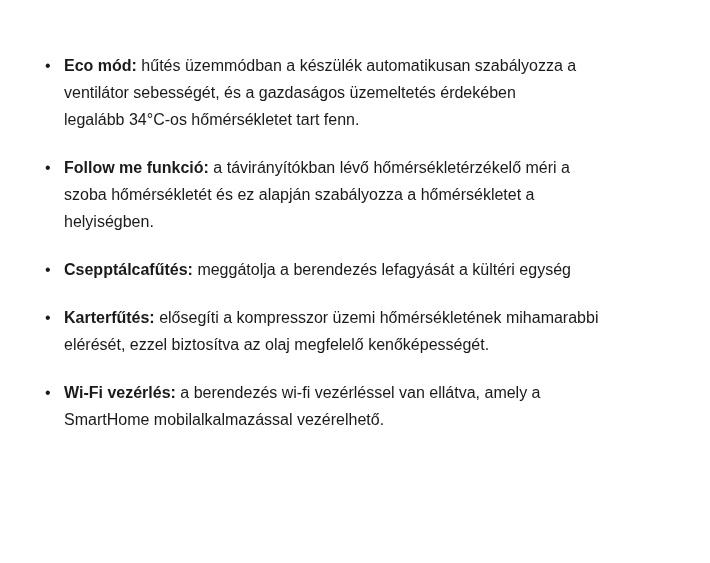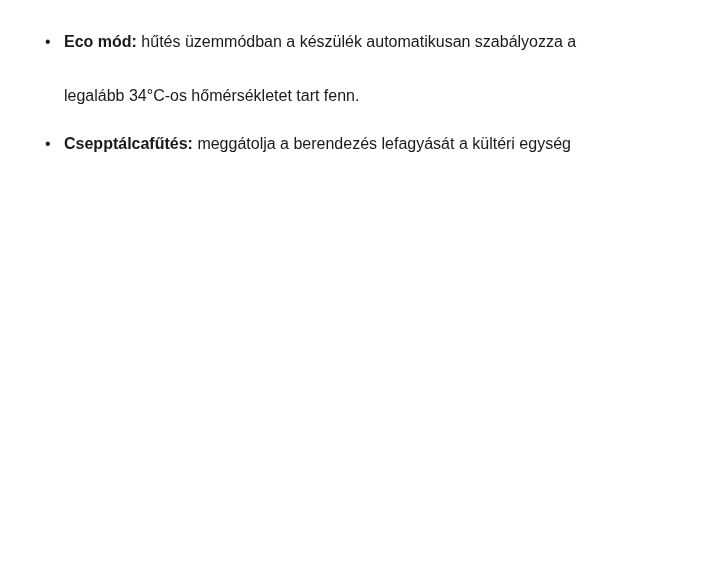--- a/index.html
+++ b/index.html
@@ -12,20 +12,21 @@
     height: 563px;
     overflow: hidden;
     font-family: "Liberation Sans", "DejaVu Sans", sans-serif;
     font-size: 16px;
     line-height: 27px;
     color: #1a1a1a;
     -webkit-font-smoothing: antialiased;
   }
   .doc {
     padding: 28px 20px 0 0;
+    margin-top: 24px;
   }
   ul.feature-list {
     margin: 0;
     padding: 0 0 0 64px;
     list-style: none;
   }
   ul.feature-list > li {
     position: relative;
     margin: 0 0 21px 0;
   }
@@ -43,27 +44,43 @@
 </style>
 </head>
 <body>
 
 <div class="doc">
   <ul class="feature-list">
 
     <li>
       <span class="lead">Eco mód:</span>
       <span>hűtés üzemmódban a készülék automatikusan szabályozza a</span><br>
-      <br>
+      <span>ventilátor sebességét, és a gazdaságos üzemeltetés érdekében</span><br>
       <span>legalább 34°C-os hőmérsékletet tart fenn.</span>
     </li>
 
+    <li>
+      <span class="lead">Follow me funkció:</span>
+      <span>a távirányítókban lévő hőmérsékletérzékelő méri a</span><br>
+      <span>szoba hőmérsékletét és ez alapján szabályozza a hőmérsékletet a</span><br>
+      <span>helyiségben.</span>
+    </li>
 
 
     <li>
       <span class="lead">Csepptálcafűtés:</span>
       <span>meggátolja a berendezés lefagyását a kültéri egység</span><br>
     </li>
 
+    <li>
+      <span class="lead">Karterfűtés:</span>
+      <span>elősegíti a kompresszor üzemi hőmérsékletének mihamarabbi</span><br>
+      <span>elérését, ezzel biztosítva az olaj megfelelő kenőképességét.</span>
+    </li>
 
+    <li>
+      <span class="lead">Wi-Fi vezérlés:</span>
+      <span>a berendezés wi-fi vezérléssel van ellátva, amely a</span><br>
+      <span>SmartHome mobilalkalmazással vezérelhető.</span>
+    </li>
 
   </ul>
 </div>
 
 </body></html>

